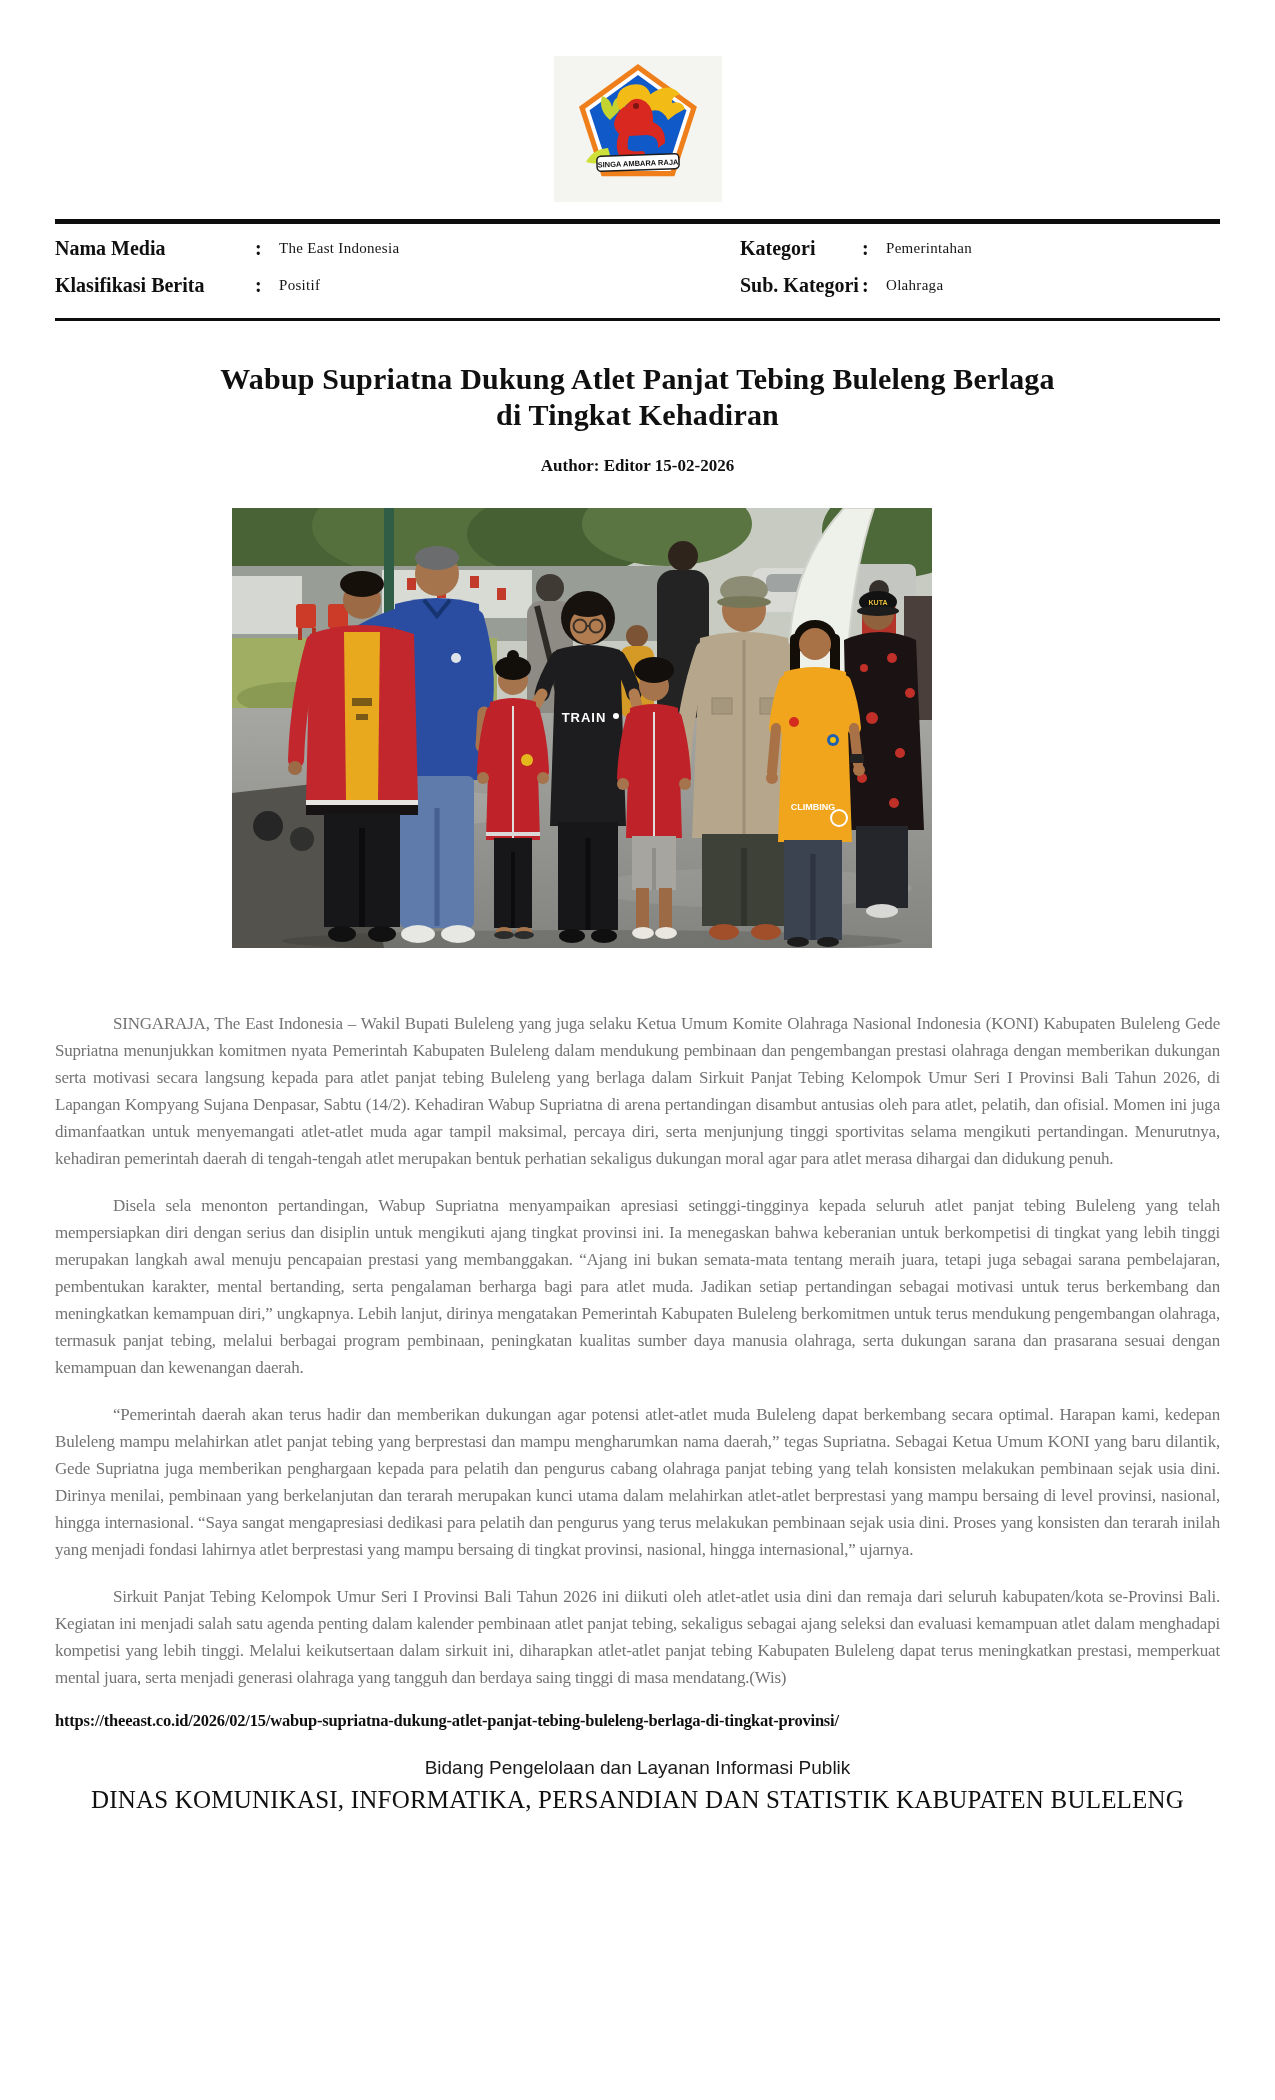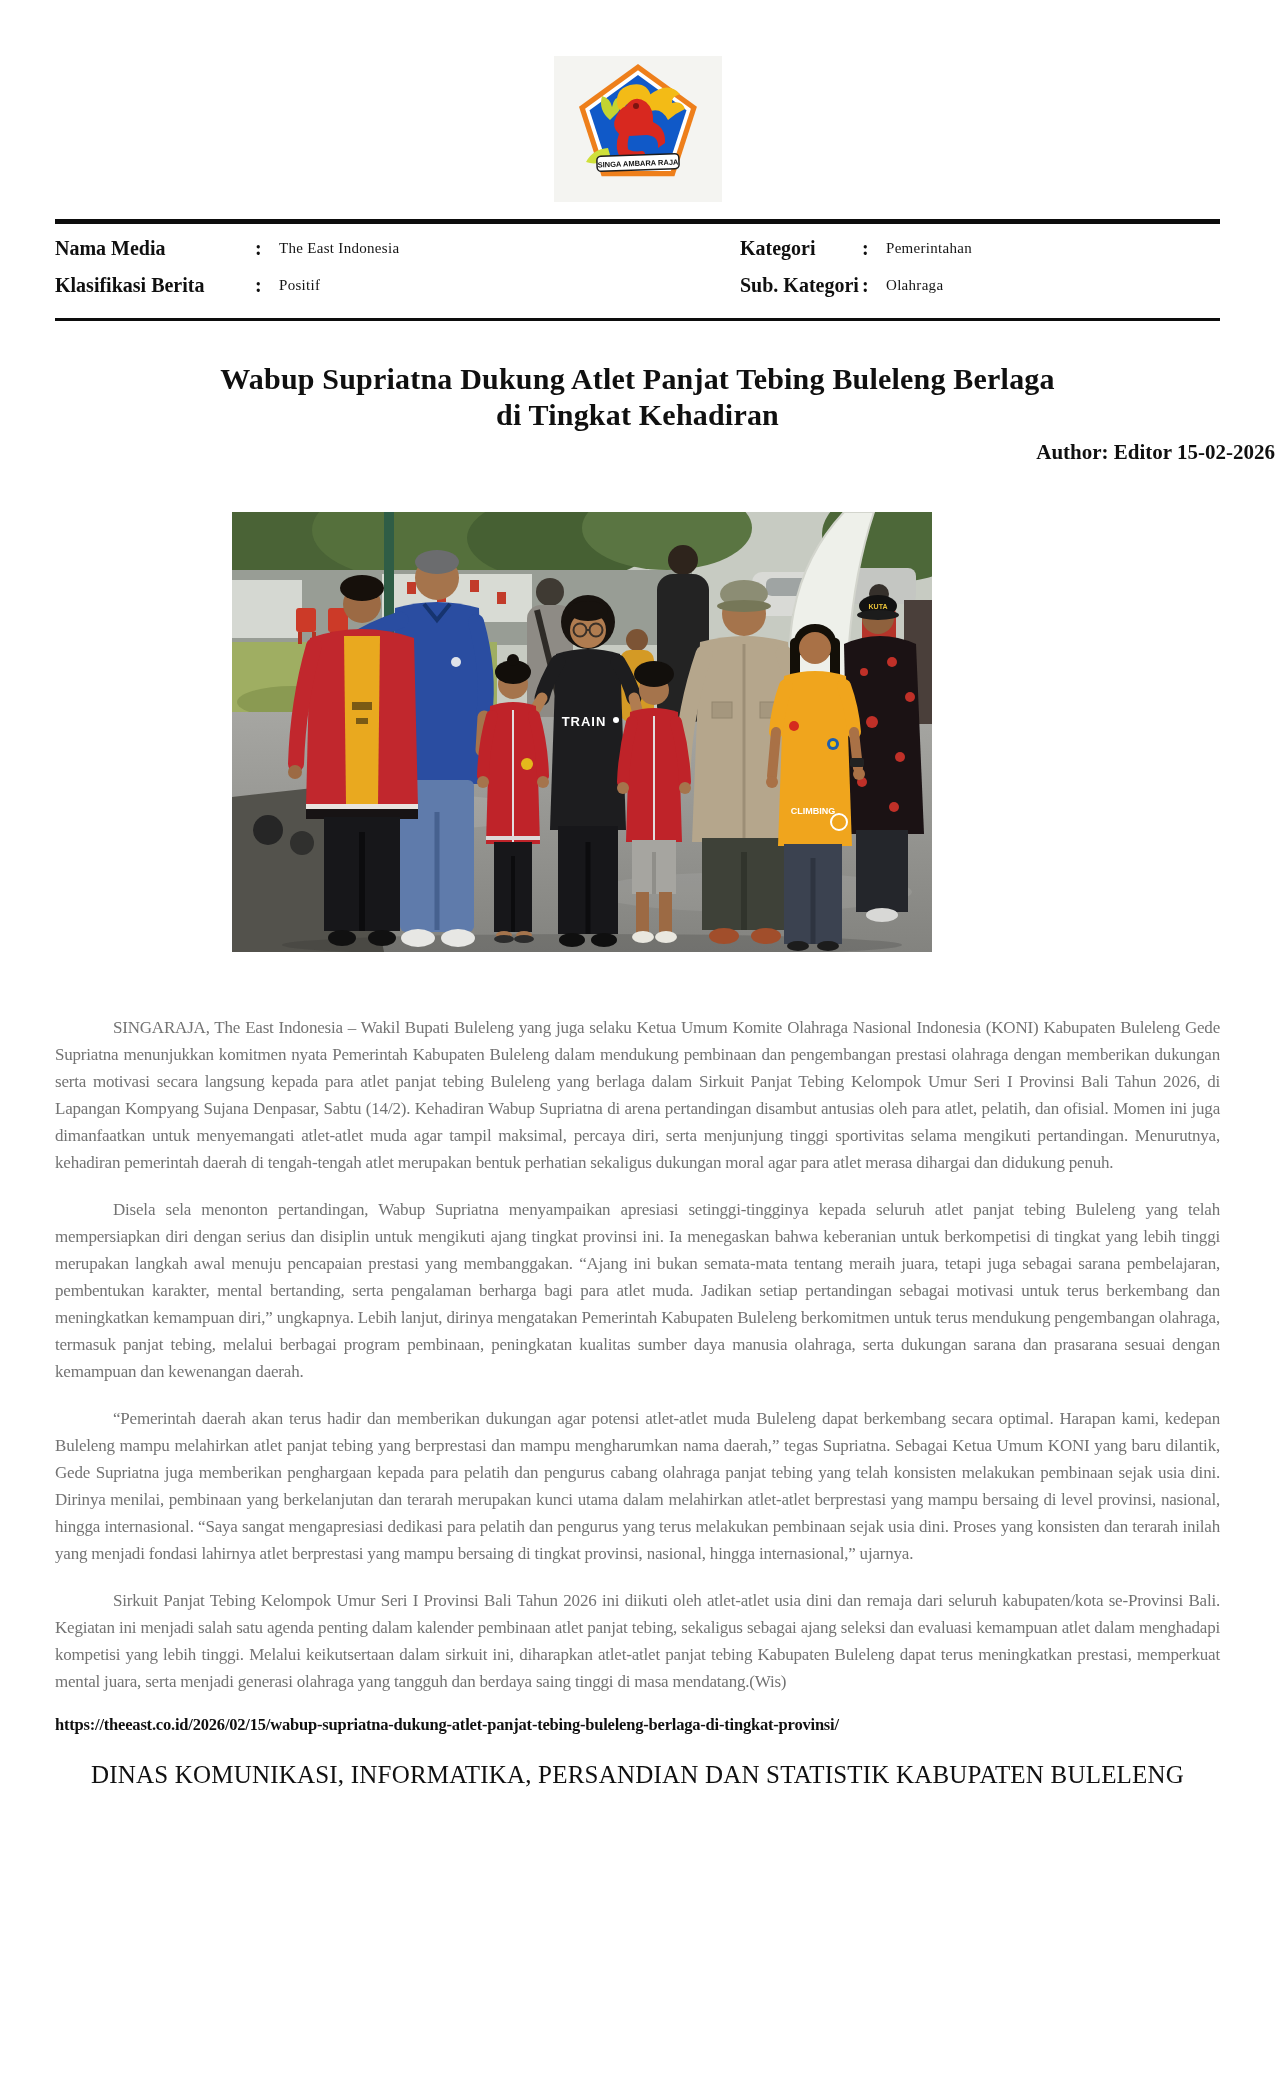--- a/index.html
+++ b/index.html
@@ -21,22 +21,22 @@
   .meta-cell.left{width:685px;flex:0 0 685px;}
   .meta-label{font-weight:bold;font-size:20px;}
   .left .meta-label{width:200px;flex:0 0 200px;}
   .right .meta-label{width:122px;flex:0 0 122px;}
   .meta-colon{font-weight:bold;font-size:20px;width:24px;text-align:left;}
   .meta-value{font-size:15px;letter-spacing:.3px;color:#151515;}
   .article-title{
     margin-top:40px;text-align:center;font-weight:bold;
     font-size:30px;line-height:36px;letter-spacing:.2px;
   }
-  .author-line{margin-top:7px;text-align:right;font-weight:bold;font-size:21px;}
-  .photo-frame{width:812px;height:440px;margin:47px auto 0;}
+  .author-line{margin-top:23px;text-align:center;font-weight:bold;font-size:17px;}
+  .photo-frame{width:812px;height:440px;margin:32px auto 0;}
   .photo-frame svg{display:block;}
   .article-body{
     margin:62px 55px 0;font-size:17px;line-height:27px;
     text-align:justify;letter-spacing:-0.2px;color:#737373;
   }
   .article-body p{margin:0 0 20px;text-indent:58px;}
   .source-url{
     margin:4px 55px 0;font-weight:bold;font-size:16.5px;letter-spacing:-0.2px;
   }
   .footer{margin-top:26px;text-align:center;}
@@ -334,16 +334,17 @@
   <div class="article-body">
     <p>SINGARAJA, The East Indonesia – Wakil Bupati Buleleng yang juga selaku Ketua Umum Komite Olahraga Nasional Indonesia (KONI) Kabupaten Buleleng Gede Supriatna menunjukkan komitmen nyata Pemerintah Kabupaten Buleleng dalam mendukung pembinaan dan pengembangan prestasi olahraga dengan memberikan dukungan serta motivasi secara langsung kepada para atlet panjat tebing Buleleng yang berlaga dalam Sirkuit Panjat Tebing Kelompok Umur Seri I Provinsi Bali Tahun 2026, di Lapangan Kompyang Sujana Denpasar, Sabtu (14/2). Kehadiran Wabup Supriatna di arena pertandingan disambut antusias oleh para atlet, pelatih, dan ofisial. Momen ini juga dimanfaatkan untuk menyemangati atlet-atlet muda agar tampil maksimal, percaya diri, serta menjunjung tinggi sportivitas selama mengikuti pertandingan. Menurutnya, kehadiran pemerintah daerah di tengah-tengah atlet merupakan bentuk perhatian sekaligus dukungan moral agar para atlet merasa dihargai dan didukung penuh.</p>
     <p>Disela sela menonton pertandingan, Wabup Supriatna menyampaikan apresiasi setinggi-tingginya kepada seluruh atlet panjat tebing Buleleng yang telah mempersiapkan diri dengan serius dan disiplin untuk mengikuti ajang tingkat provinsi ini. Ia menegaskan bahwa keberanian untuk berkompetisi di tingkat yang lebih tinggi merupakan langkah awal menuju pencapaian prestasi yang membanggakan. “Ajang ini bukan semata-mata tentang meraih juara, tetapi juga sebagai sarana pembelajaran, pembentukan karakter, mental bertanding, serta pengalaman berharga bagi para atlet muda. Jadikan setiap pertandingan sebagai motivasi untuk terus berkembang dan meningkatkan kemampuan diri,” ungkapnya. Lebih lanjut, dirinya mengatakan Pemerintah Kabupaten Buleleng berkomitmen untuk terus mendukung pengembangan olahraga, termasuk panjat tebing, melalui berbagai program pembinaan, peningkatan kualitas sumber daya manusia olahraga, serta dukungan sarana dan prasarana sesuai dengan kemampuan dan kewenangan daerah.</p>
     <p>“Pemerintah daerah akan terus hadir dan memberikan dukungan agar potensi atlet-atlet muda Buleleng dapat berkembang secara optimal. Harapan kami, kedepan Buleleng mampu melahirkan atlet panjat tebing yang berprestasi dan mampu mengharumkan nama daerah,” tegas Supriatna. Sebagai Ketua Umum KONI yang baru dilantik, Gede Supriatna juga memberikan penghargaan kepada para pelatih dan pengurus cabang olahraga panjat tebing yang telah konsisten melakukan pembinaan sejak usia dini. Dirinya menilai, pembinaan yang berkelanjutan dan terarah merupakan kunci utama dalam melahirkan atlet-atlet berprestasi yang mampu bersaing di level provinsi, nasional, hingga internasional. “Saya sangat mengapresiasi dedikasi para pelatih dan pengurus yang terus melakukan pembinaan sejak usia dini. Proses yang konsisten dan terarah inilah yang menjadi fondasi lahirnya atlet berprestasi yang mampu bersaing di tingkat provinsi, nasional, hingga internasional,” ujarnya.</p>
     <p>Sirkuit Panjat Tebing Kelompok Umur Seri I Provinsi Bali Tahun 2026 ini diikuti oleh atlet-atlet usia dini dan remaja dari seluruh kabupaten/kota se-Provinsi Bali. Kegiatan ini menjadi salah satu agenda penting dalam kalender pembinaan atlet panjat tebing, sekaligus sebagai ajang seleksi dan evaluasi kemampuan atlet dalam menghadapi kompetisi yang lebih tinggi. Melalui keikutsertaan dalam sirkuit ini, diharapkan atlet-atlet panjat tebing Kabupaten Buleleng dapat terus meningkatkan prestasi, memperkuat mental juara, serta menjadi generasi olahraga yang tangguh dan berdaya saing tinggi di masa mendatang.(Wis)</p>
   </div>
 
   <div class="source-url">https://theeast.co.id/2026/02/15/wabup-supriatna-dukung-atlet-panjat-tebing-buleleng-berlaga-di-tingkat-provinsi/</div>
 
   <div class="footer">
+    <div class="footer-line1">Bidang Pengelolaan dan Layanan Informasi Publik</div>
     <div class="footer-line2">DINAS KOMUNIKASI, INFORMATIKA, PERSANDIAN DAN STATISTIK KABUPATEN BULELENG</div>
   </div>
 
 </div>
 
 </body></html>

